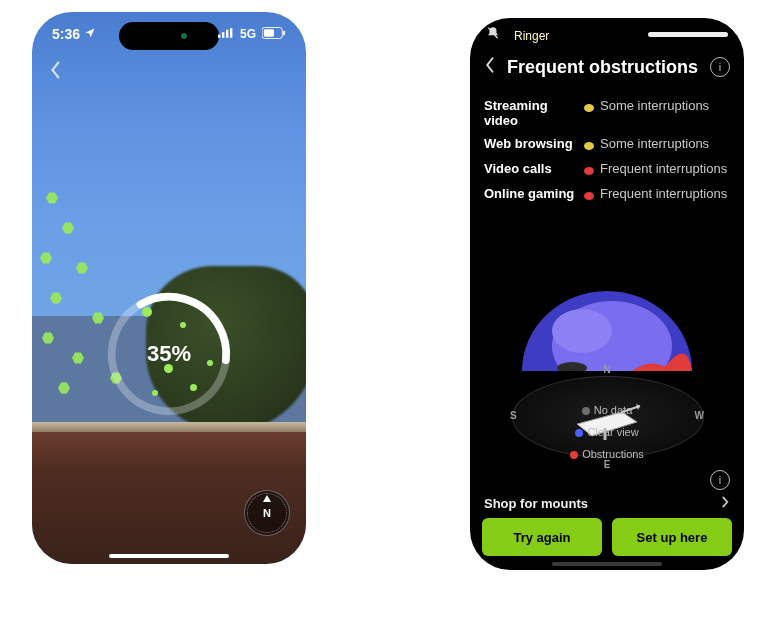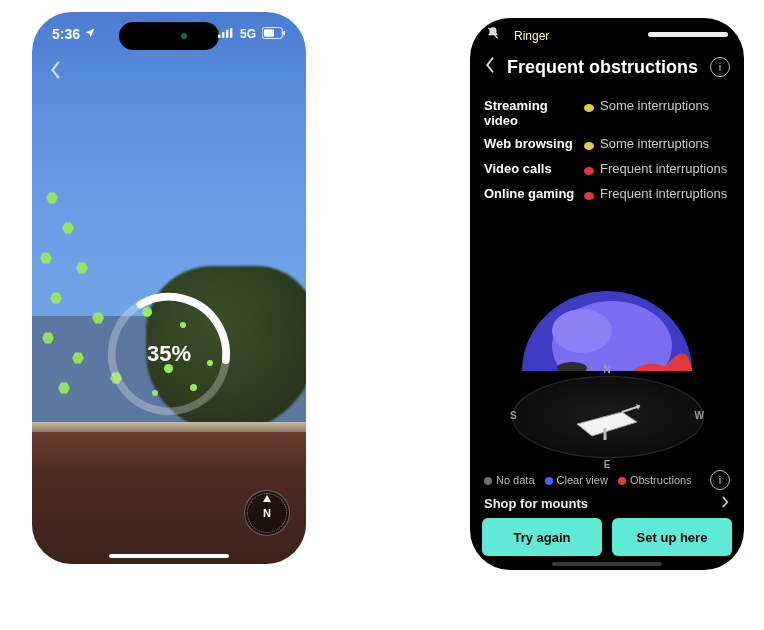--- a/index.html
+++ b/index.html
@@ -42,25 +42,25 @@
   .metrics{position:absolute;top:76px;left:14px;right:14px;}
   .mrow{display:flex;align-items:flex-start;padding:4px 0;font-size:13px;}
   .mrow .lbl{flex:0 0 100px;font-weight:700;color:#fff;}
   .mrow .dot{flex:0 0 10px;width:8px;height:8px;border-radius:50%;margin-top:6px;margin-right:6px;}
   .mrow .val{flex:1;color:#c9c9c9;line-height:1.3;}
   .domeWrap{position:absolute;top:258px;left:0;right:0;display:flex;flex-direction:column;align-items:center;}
   .compassPlate{position:relative;width:190px;height:100px;margin-top:-10px;}
   .compassPlate .ellipse{position:absolute;left:0;top:10px;width:190px;height:80px;border:1px solid #2e2e2e;border-radius:50%;background:radial-gradient(ellipse at center,#1b1b1b 0%,#0b0b0b 80%);}
   .dirLbl{position:absolute;font-size:10px;font-weight:700;color:#9b9b9b;}
   .dish{position:absolute;left:50%;top:38px;transform:translateX(-50%);}
-  .legend{position:absolute;bottom:80px;left:14px;right:14px;display:flex;align-items:center;gap:10px;font-size:11px;color:#bbb;}
+  .legend{position:absolute;bottom:80px;left:14px;right:14px;display:flex;align-items:center;gap:10px;font-size:11px;color:#bbb;flex-direction:column;}
   .legend .sw{width:8px;height:8px;border-radius:50%;display:inline-block;margin-right:4px;vertical-align:middle;}
   .shopRow{position:absolute;bottom:58px;left:14px;right:14px;display:flex;align-items:center;justify-content:space-between;font-size:13px;font-weight:700;color:#eee;}
   .btnRow{position:absolute;bottom:14px;left:12px;right:12px;display:flex;gap:10px;}
-  .btnRow .btn{flex:1;background:#5eead4;color:#000;border-radius:6px;height:38px;display:flex;align-items:center;justify-content:center;font-size:13px;font-weight:700;}
+  .btnRow .btn{flex:1;background:#84cc16;color:#000;border-radius:6px;height:38px;display:flex;align-items:center;justify-content:center;font-size:13px;font-weight:700;}
   .homeBarB{position:absolute;bottom:4px;left:50%;transform:translateX(-50%);width:110px;height:4px;border-radius:3px;background:#3a3a3a;}
 </style>
 </head>
 <body>
 <div class="stage">
 
 <div id="phoneA" class="phone">
   <div class="skyA">
     <div class="shadeA"></div>
     <div class="tree2A"></div>

